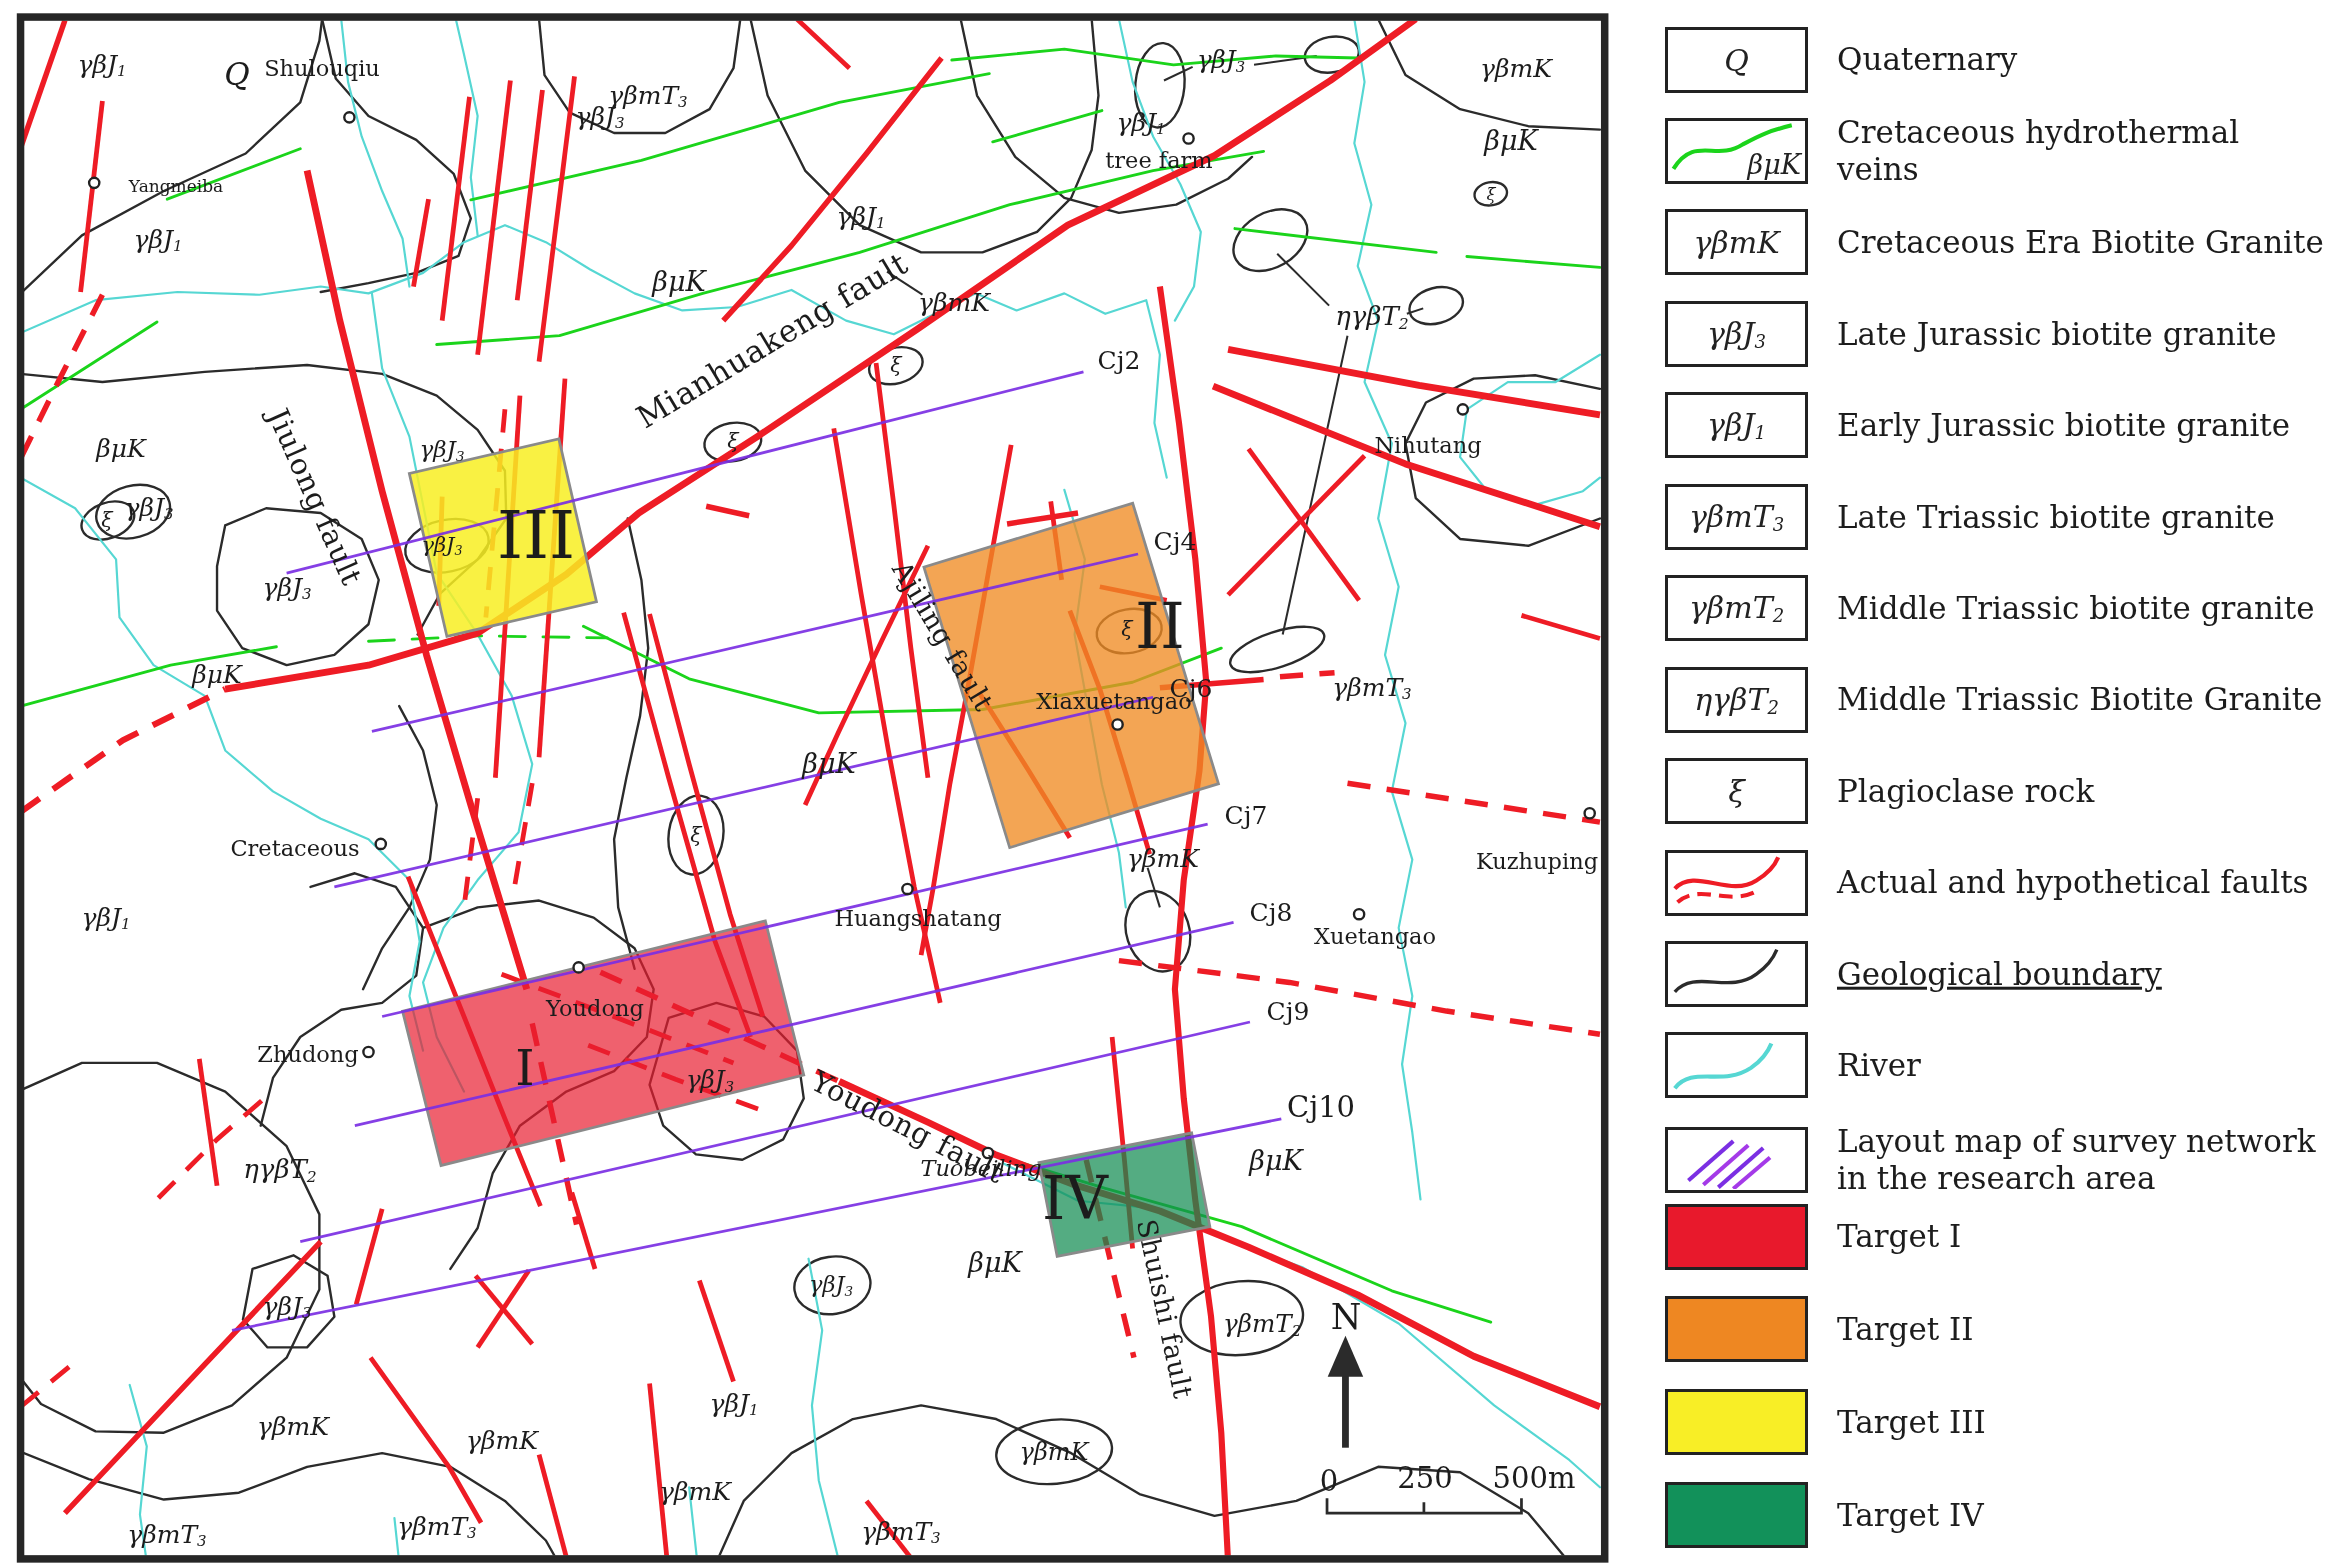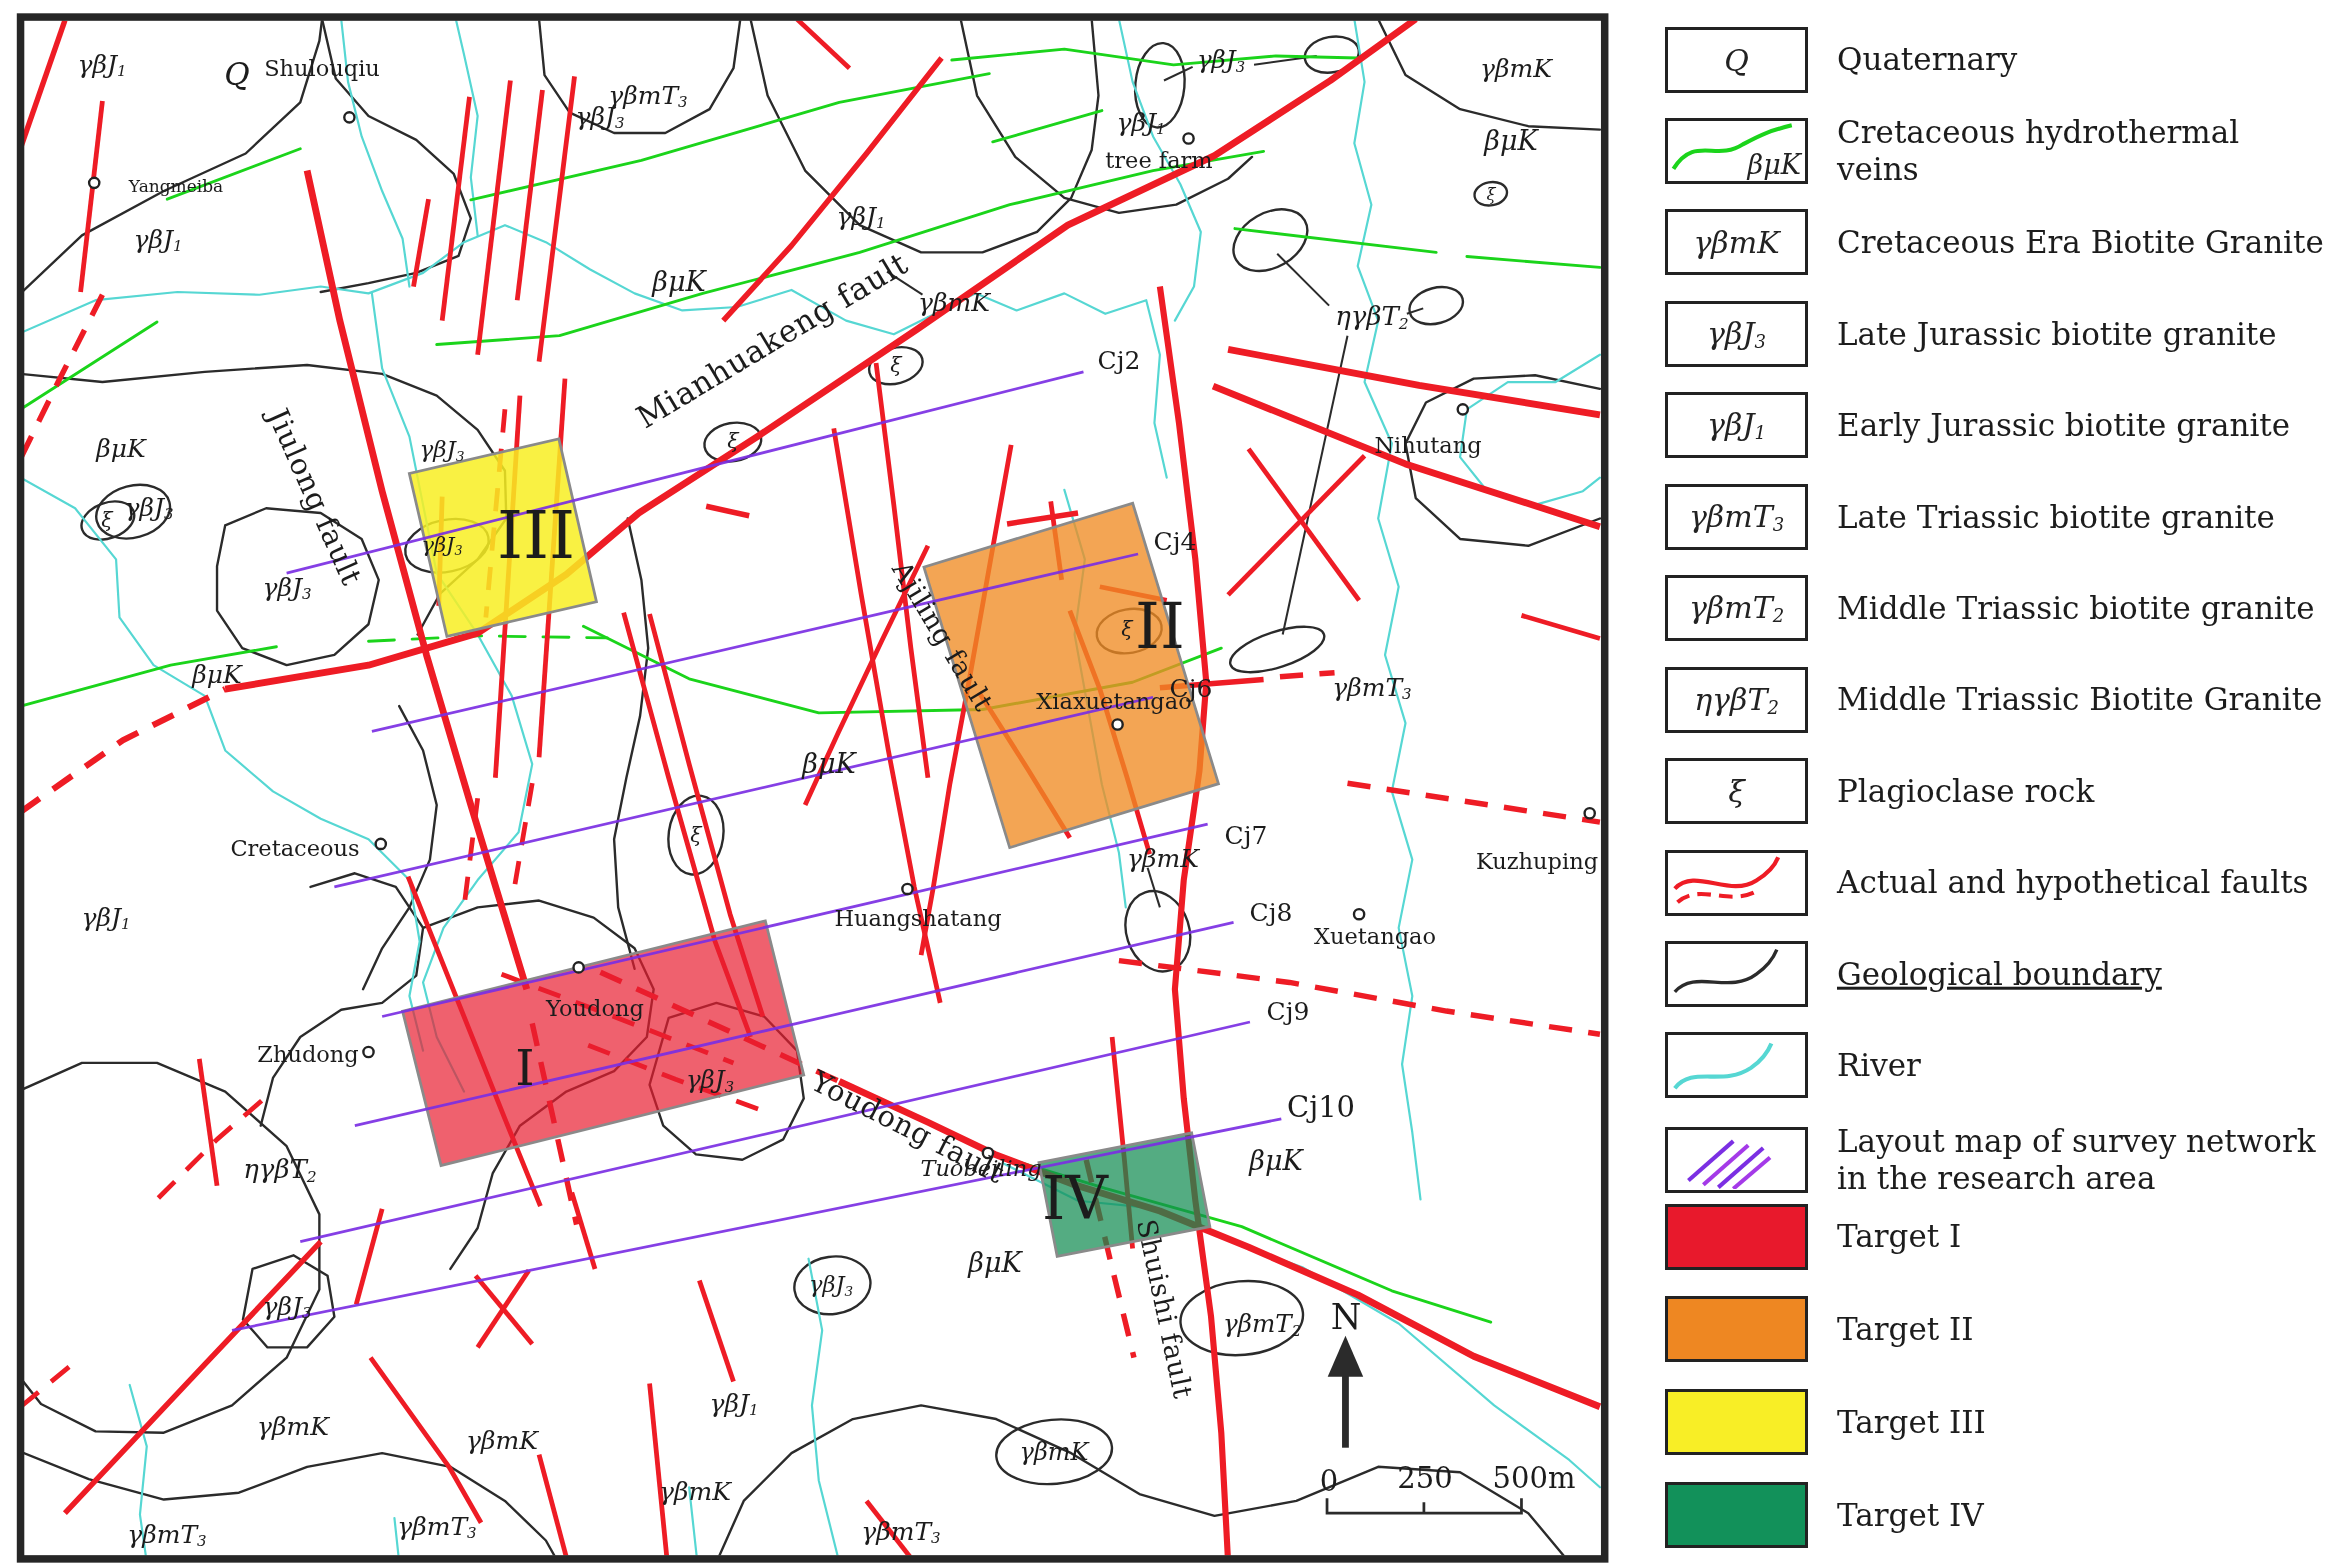--- a/index.html
+++ b/index.html
@@ -250,21 +250,21 @@
       <div class="maplab place" style="left: 595px; top: 1008px; font-size: 22.5px;">Youdong</div>
       <div class="maplab place" style="left: 981px; top: 1168px; font-size: 22.5px; font-style: italic;">Tuobeiling</div>
       <div class="maplab faultname" style="left: 772px; top: 340px; font-size: 31px; transform: translate(-50%, -50%) rotate(-31deg);">Mianhuakeng fault</div>
       <div class="maplab faultname" style="left: 315px; top: 497px; font-size: 29px; transform: translate(-50%, -50%) rotate(66deg);">Jiulong fault</div>
       <div class="maplab faultname" style="left: 943px; top: 636px; font-size: 27px; transform: translate(-50%, -50%) rotate(59deg);">Ajiling fault</div>
       <div class="maplab faultname" style="left: 908px; top: 1127px; font-size: 29px; transform: translate(-50%, -50%) rotate(27deg);">Youdong fault</div>
       <div class="maplab faultname" style="left: 1165px; top: 1309px; font-size: 27px; transform: translate(-50%, -50%) rotate(78deg);">Shuishi fault</div>
       <div class="maplab place" style="left: 1119px; top: 360px; font-size: 25px;">Cj2</div>
       <div class="maplab place" style="left: 1175px; top: 541px; font-size: 25px;">Cj4</div>
       <div class="maplab place" style="left: 1191px; top: 688px; font-size: 25px;">Cj6</div>
-      <div class="maplab place" style="left: 1246px; top: 815px; font-size: 25px; margin-top: 20px;">Cj7</div>
+      <div class="maplab place" style="left: 1246px; top: 815px; font-size: 25px;">Cj7</div>
       <div class="maplab place" style="left: 1271px; top: 912px; font-size: 25px;">Cj8</div>
       <div class="maplab place" style="left: 1288px; top: 1011px; font-size: 25px;">Cj9</div>
       <div class="maplab place" style="left: 1321px; top: 1107px; font-size: 29px;">Cj10</div>
       <div class="maplab numeral" style="left: 525px; top: 1068px; font-size: 49px;">I</div>
       <div class="maplab numeral" style="left: 1160px; top: 626px; font-size: 63px;">II</div>
       <div class="maplab numeral" style="left: 536px; top: 535px; font-size: 66px;">III</div>
       <div class="maplab numeral" style="left: 1075px; top: 1198px; font-size: 59px;">IV</div>
       <div class="maplab place" style="left: 1346px; top: 1317px; font-size: 35px;">N</div>
       <div class="maplab place" style="left: 1329px; top: 1481px; font-size: 29px;">0</div>
       <div class="maplab place" style="left: 1425px; top: 1478px; font-size: 29px;">250</div>

